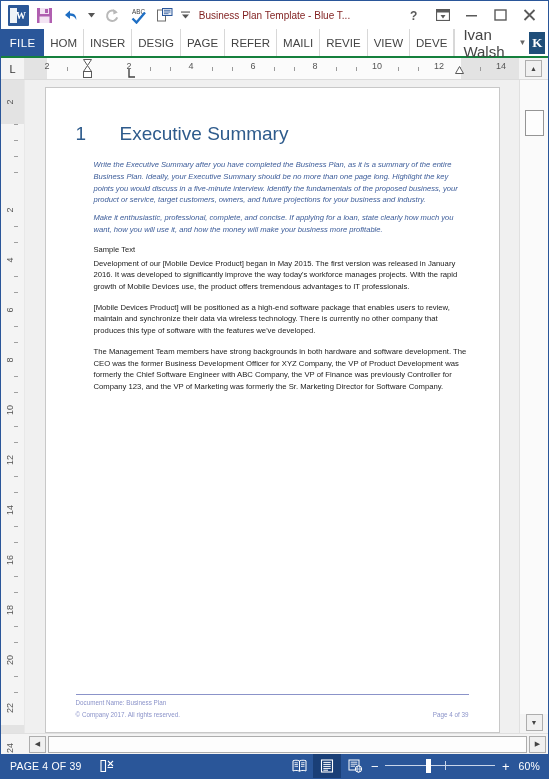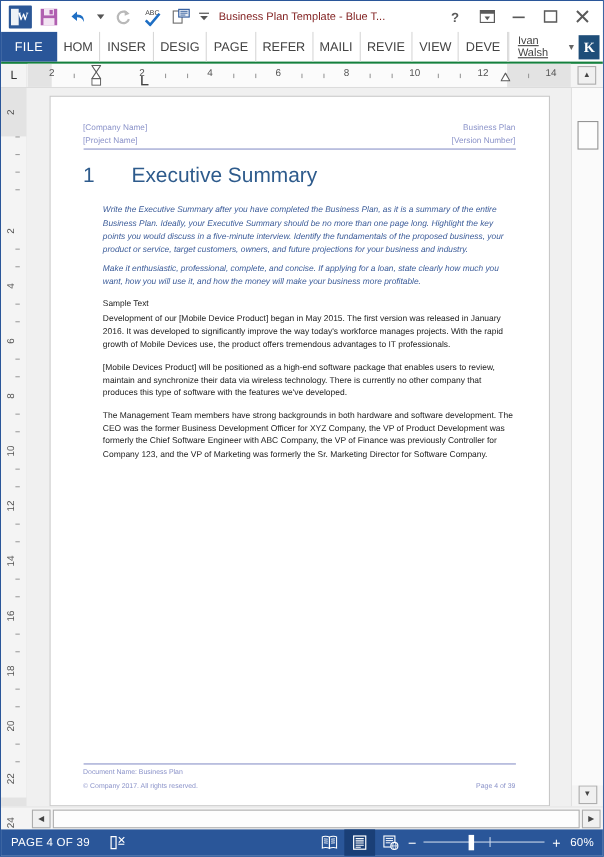--- a/index.html
+++ b/index.html
@@ -82,21 +82,21 @@
     border-right: 1px solid #d8d8d8;
     white-space: nowrap;
   }
   .tab:first-of-type { border-left: 1px solid #d8d8d8; }
   .ribbon-right {
     margin-left: auto; display: flex; align-items: center;
     padding-right: 3px; gap: 3px;
     border-left: 1px solid #d8d8d8;
     padding-left: 8px;
   }
-  .user-name { font-size: 10px; color: #444; text-decoration: underline; }
+  .user-name { font-size: 15px; color: #444; }
   .caret-sm { font-size: 8px; color: #666; }
   .avatar {
     width: 22px; height: 22px; background: #1f4e79;
     color:#fff; font-size: 13px; font-weight: bold;
     display:flex; align-items:center; justify-content:center;
     font-family: "Liberation Serif", serif;
   }
 
   
   .ruler-row {
@@ -444,31 +444,20 @@
       <div class="vr-tick" style="top:596px;"></div>
       <div class="vr-tick" style="top:612px;"></div>
       <div class="vr-num" style="top:628px;">22</div>
       <div class="vr-margin" style="top:645px;bottom:0;"></div>
       <div class="vr-num" style="top:668px;">24</div>
     </div>
 
     <div class="doc-area">
       <div class="page">
 
-        <div class="doc-header">
-          <div class="dh-row">
-            <span>[Company Name]</span>
-            <span>Business Plan</span>
-          </div>
-          <div class="dh-row">
-            <span>[Project Name]</span>
-            <span>[Version Number]</span>
-          </div>
-          <div class="dh-rule"></div>
-        </div>
 
         <h1 class="doc-h1">
           <span class="num">1</span>
           <span>Executive Summary</span>
         </h1>
 
         <p class="instr">Write the Executive Summary after you have completed the Business Plan, as it is a summary of the entire Business Plan. Ideally, your Executive Summary should be no more than one page long. Highlight the key points you would discuss in a five-minute interview. Identify the fundamentals of the proposed business, your product or service, target customers, owners, and future projections for your business and industry.</p>
         <p class="instr">Make it enthusiastic, professional, complete, and concise. If applying for a loan, state clearly how much you want, how you will use it, and how the money will make your business more profitable.</p>
 
         <div class="sample-lbl">Sample Text</div>

